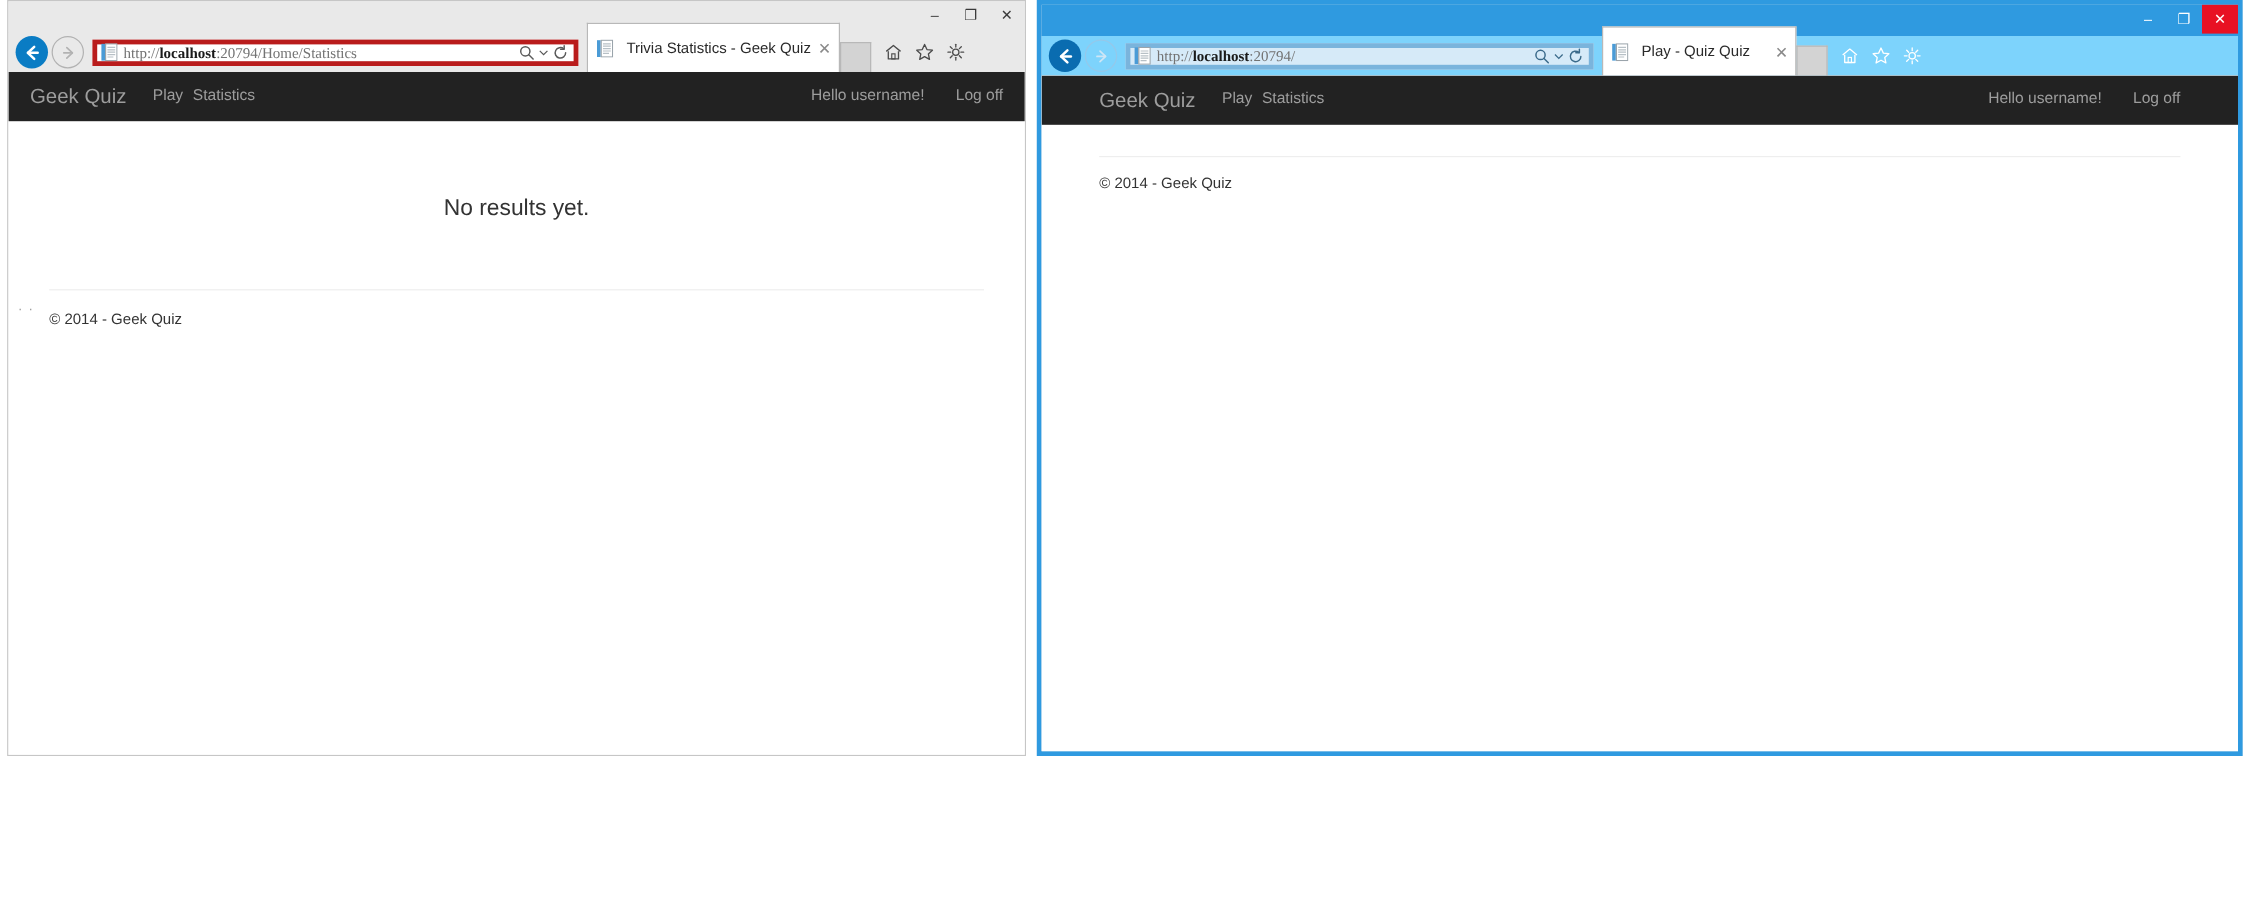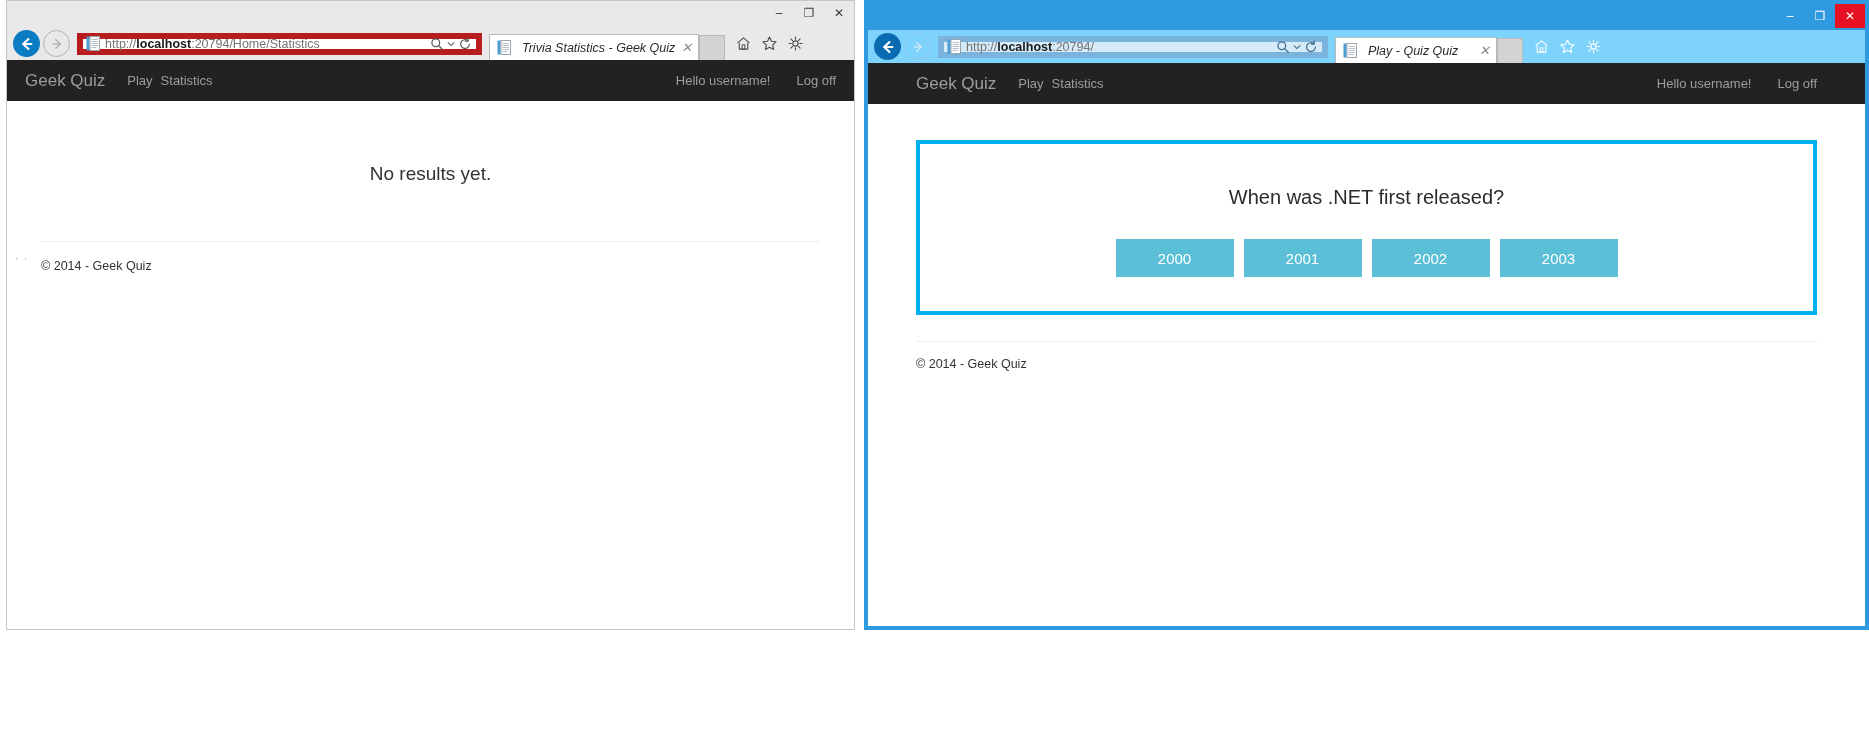--- a/index.html
+++ b/index.html
@@ -70,26 +70,27 @@
   .navbtn.back { background: #0a7cc4; }
   .win.active .navbtn.back { background: #0a6cb0; }
   .navbtn.fwd  { background: transparent; border: 1.5px solid #b2b2b2; }
   .win.active .navbtn.fwd { border-color: #95c8ea; }
   .navbtn svg { display:block; }
 
   .addressbar {
     flex: 1 1 auto;
     height: 22px;
     background: #ffffff;
-    border: 6px solid #b91c1c;
+    border: 4px solid #b91c1c;
     display: flex;
     align-items: center;
     padding: 0 4px 0 3px;
     margin-left: 4px;
     min-width: 0;
+    font-family: Liberation Serif, serif;
   }
   .win.active .addressbar { background: #d6eaf8; border-color:#7ab4dc; }
   .doc-icon { width: 14px; height: 15px; flex: 0 0 auto; margin-right: 5px; }
   .url {
     flex: 1 1 auto;
     font-size: 12.5px;
     color: #737373;
     white-space: nowrap;
     overflow: hidden;
     line-height: 14px;
@@ -100,30 +101,29 @@
 
   
   .tabstrip {
     flex: 0 0 auto;
     display: flex;
     align-items: flex-end;
     height: 33px;
     margin-left: 7px;
   }
   .tab {
-    height: 26px;
+    height: 41px;
     min-width: 162px;
     background: #ffffff;
     border: 1px solid #b8b8b8;
     border-bottom: none;
     display: flex;
     align-items: center;
     padding: 0 6px 0 7px;
     gap: 6px;
-    font-style: italic;
   }
   .tab-title {
     font-size: 12.5px;
     color: #2a2a2a;
     white-space: nowrap;
     overflow: hidden;
     flex: 1 1 auto;
   }
   .tab-close { font-size: 13px; color: #8a8a8a; flex:0 0 auto; }
   .newtab {
@@ -151,21 +151,20 @@
     background: #222222;
     height: 41px;
     display: flex;
     align-items: center;
     padding: 0 0 0 0;
     position: relative;
   }
   .nav-inner {
     width: 100%;
     display: flex;
-    align-items: center;
     padding: 0 18px;
   }
   .brand {
     color: #9d9d9d;
     font-size: 17px;
     margin-right: 22px;
     white-space: nowrap;
   }
   .nav-links { display: flex; gap: 8px; }
   .nav-link {
@@ -491,30 +490,19 @@
             <span class="nav-link">Play</span>
             <span class="nav-link">Statistics</span>
           </div>
           <div class="nav-right">
             <span class="nav-link">Hello username!</span>
             <span class="nav-link">Log off</span>
           </div>
         </div>
       </div>
 
-      <div class="quiz-wrap">
-        <div class="quiz-panel">
-          <div class="quiz-question">When was .NET first released?</div>
-          <div class="quiz-options">
-            <button class="quiz-option">2000</button>
-            <button class="quiz-option">2001</button>
-            <button class="quiz-option">2002</button>
-            <button class="quiz-option">2003</button>
-          </div>
-        </div>
-      </div>
 
       <hr class="quiz-footer-hr">
       <div class="quiz-copyright">© 2014 - Geek Quiz</div>
     </div>
   </div>
 
 </div>
 
 </body></html>

